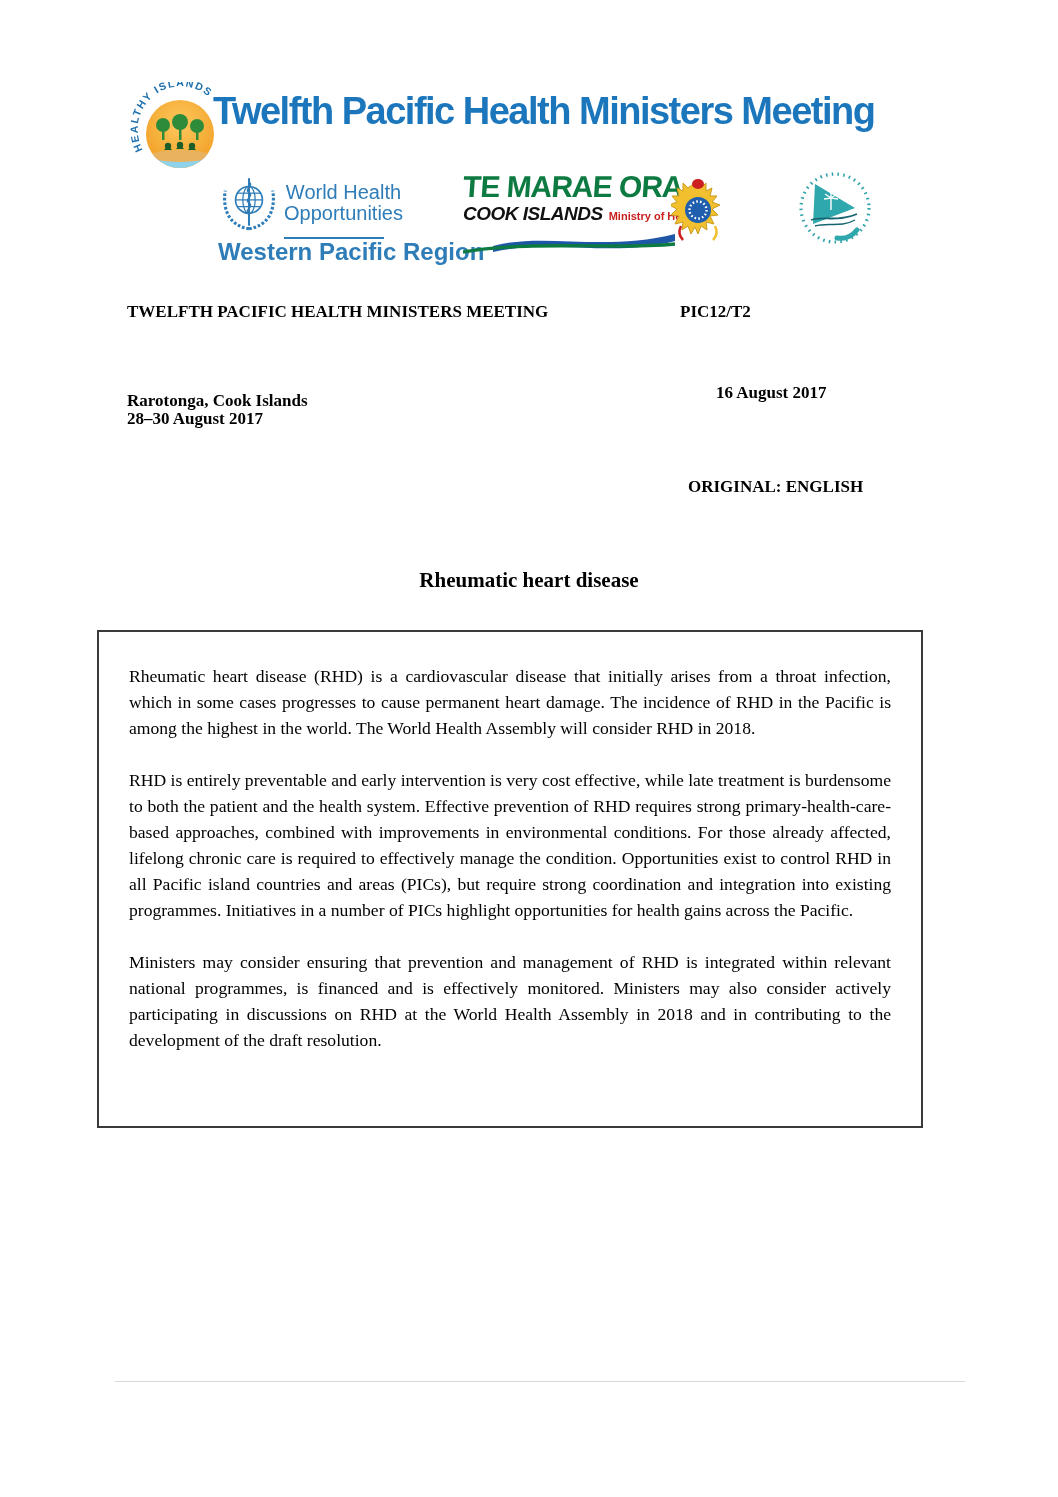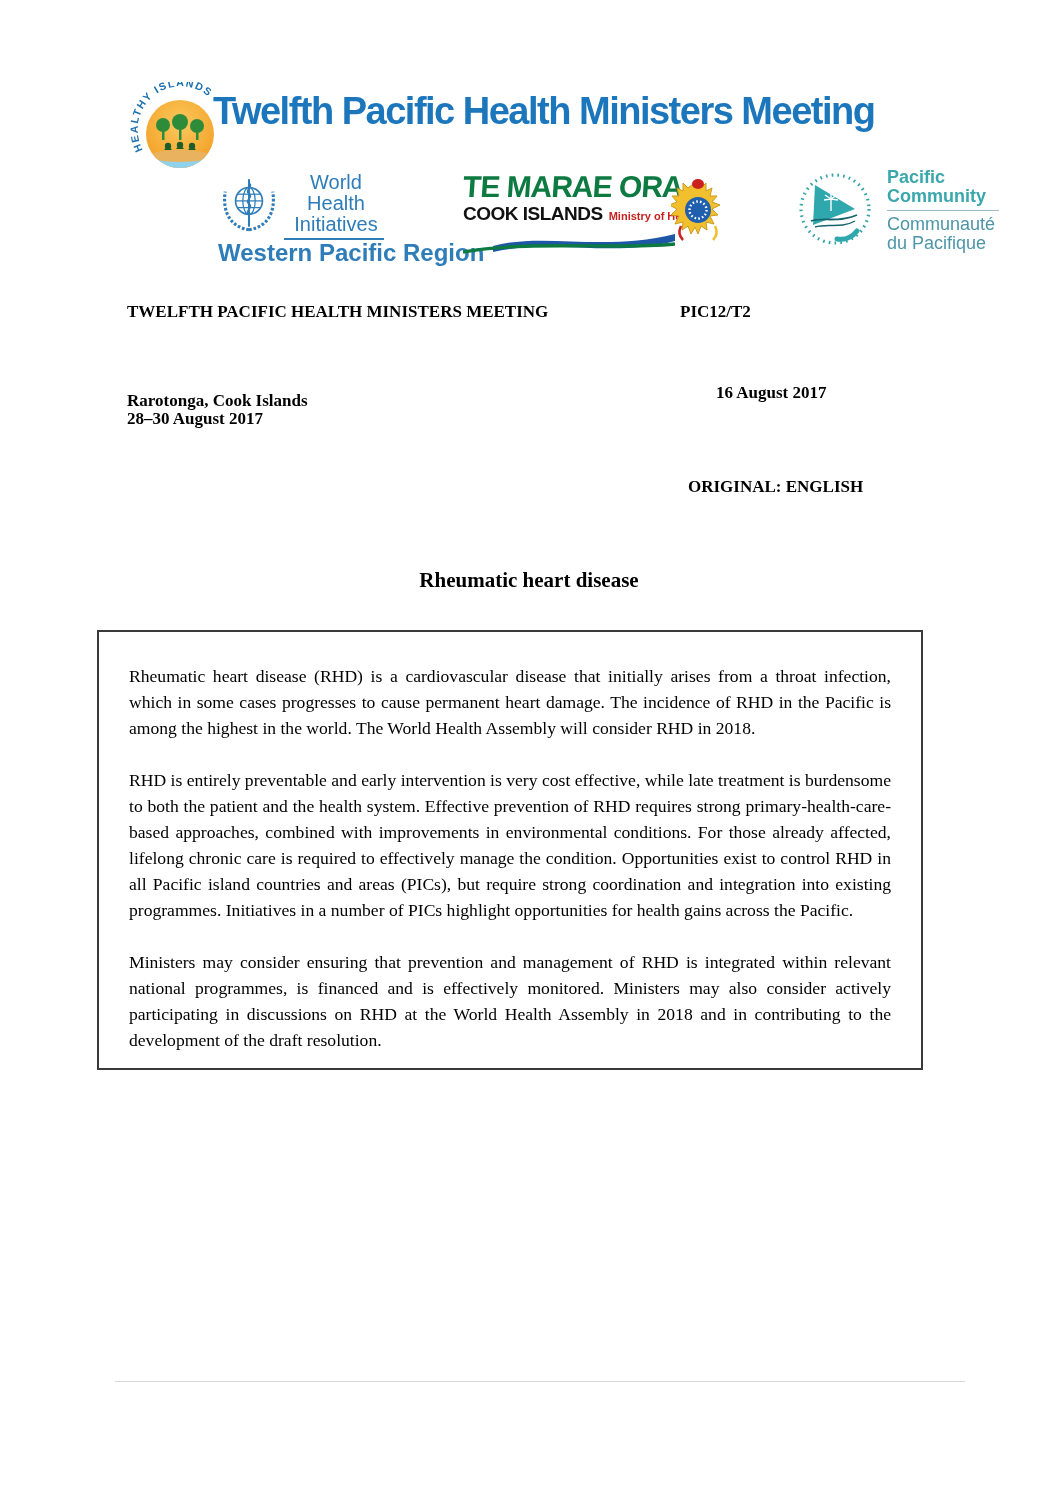--- a/index.html
+++ b/index.html
@@ -20,21 +20,21 @@
   .who-emblem{width:62px;height:62px;flex:0 0 62px;}
   .who-name{font-weight:normal;font-size:20px;line-height:21px;margin-left:4px;text-align:center;}
   .who-underline{height:2px;background:#2e7cb8;margin:3px 0 2px 66px;width:100px;}
   .who-region{font-weight:bold;font-size:24px;line-height:22px;white-space:nowrap;}
 
   .tmo-logo{position:absolute;left:463px;top:172px;width:262px;height:84px;
     font-family:"Liberation Sans", sans-serif;}
   .tmo-name{font-weight:bold;font-size:30px;color:#0d7b41;letter-spacing:-1px;
     transform:skewX(-4deg);white-space:nowrap;line-height:30px;}
   .tmo-row2{display:flex;align-items:baseline;margin-top:1px;}
-  .tmo-country{font-weight:bold;font-size:19px;color:#111;letter-spacing:-0.5px;white-space:nowrap;}
+  .tmo-country{font-weight:bold;font-size:19px;color:#111;letter-spacing:-0.5px;white-space:nowrap;font-style:italic;}
   .tmo-ministry{font-weight:bold;font-size:11px;color:#c8201f;margin-left:6px;white-space:nowrap;}
   .tmo-waves{position:absolute;left:0;bottom:0;width:212px;height:26px;}
   .tmo-crest{position:absolute;right:0;top:2px;width:54px;height:76px;}
 
   .spc-logo{position:absolute;left:793px;top:168px;display:flex;align-items:center;
     font-family:"Liberation Sans", sans-serif;}
   .spc-mark{width:84px;height:84px;}
   .spc-text{margin-left:10px;}
   .spc-en{font-size:18px;line-height:19px;color:#3aa7ac;font-weight:bold;}
   .spc-line{height:1px;background:#9db8c6;margin:4px 0;width:112px;}
@@ -46,21 +46,21 @@
   .doc-code{left:680px;top:302px;}
   .venue{left:127px;top:391px;}
   .meeting-dates{left:127px;top:409px;text-align:right;}
   .issue-date{left:716px;top:383px;}
   .original{left:688px;top:477px;}
 
   .doc-title{position:absolute;left:0;top:568px;width:1058px;text-align:center;
     font-weight:bold;font-size:21px;}
 
   
-  .summary-box{position:absolute;left:97px;top:630px;width:826px;height:440px;
+  .summary-box{position:absolute;left:97px;top:630px;width:826px;height:498px;
     border:2px solid #3a3a3a;box-sizing:border-box;padding:31px 30px 0 30px;}
   .summary-box p{margin:0 0 26px 0;font-size:17.6px;line-height:26px;text-align:justify;}
 
   .footer-rule{position:absolute;left:115px;top:1381px;width:850px;height:1px;background:#d9d9d9;}
 </style>
 </head>
 <body>
 
 <div class="page">
 
@@ -114,21 +114,21 @@
           <line x1="19" y1="33.5" x2="41" y2="33.5" stroke-width="1.2"></line>
           <ellipse cx="30" cy="27" rx="6" ry="13" stroke-width="1.2"></ellipse>
           <line x1="30" y1="6" x2="30" y2="52" stroke-width="2"></line>
           <path d="M30 10 c5 3 -5 7 0 10 c5 3 -5 7 0 10 c5 3 -5 7 0 10" stroke-width="1.6"></path>
           <path d="M30 55 C12 52 4 38 7 18" stroke-width="3" stroke-dasharray="2.6 1.8"></path>
           <path d="M30 55 C48 52 56 38 53 18" stroke-width="3" stroke-dasharray="2.6 1.8"></path>
         </g>
       </svg>
       <div class="who-name">
         <div>World Health</div>
-        <div>Initiatives</div>
+        <div>Opportunities</div>
       </div>
     </div>
     <div class="who-underline"></div>
     <div class="who-region">Western Pacific Region</div>
   </div>
 
   <div class="tmo-logo">
     <div class="tmo-name">TE MARAE ORA</div>
     <div class="tmo-row2">
       <span class="tmo-country">COOK ISLANDS</span>
@@ -153,31 +153,20 @@
       <circle cx="42" cy="40" r="34" fill="none" stroke="#2fa3a9" stroke-width="3.2" stroke-dasharray="1.6 4.2"></circle>
       <path d="M22 16 L62 40 L20 56 Z" fill="#2fa8ad"></path>
       <g stroke="#ffffff" stroke-width="1.4" fill="none">
         <line x1="38" y1="30" x2="38" y2="42"></line>
         <path d="M38 30 l-6 -4 M38 30 l6 -4 M38 30 l-7 1 M38 30 l7 1 M38 30 l0 -7"></path>
       </g>
       <path d="M18 52 C30 48 46 54 64 46" stroke="#16646e" stroke-width="1.8" fill="none"></path>
       <path d="M22 58 C34 54 48 60 62 52" stroke="#16646e" stroke-width="1.4" fill="none"></path>
       <path d="M44 70 q12 2 20 -8" stroke="#2fa8ad" stroke-width="5" fill="none" stroke-linecap="round"></path>
     </svg>
-    <div class="spc-text">
-      <div class="spc-en">
-        <div>Pacific</div>
-        <div>Community</div>
-      </div>
-      <div class="spc-line"></div>
-      <div class="spc-fr">
-        <div>Communauté</div>
-        <div>du Pacifique</div>
-      </div>
-    </div>
   </div>
 
   <div class="doc-b meeting-title">TWELFTH PACIFIC HEALTH MINISTERS MEETING</div>
   <div class="doc-b doc-code">PIC12/T2</div>
   <div class="doc-b venue">Rarotonga, Cook Islands</div>
   <div class="doc-b meeting-dates">28–30 August 2017</div>
   <div class="doc-b issue-date">16 August 2017</div>
   <div class="doc-b original">ORIGINAL: ENGLISH</div>
 
   <div class="doc-title">Rheumatic heart disease</div>

